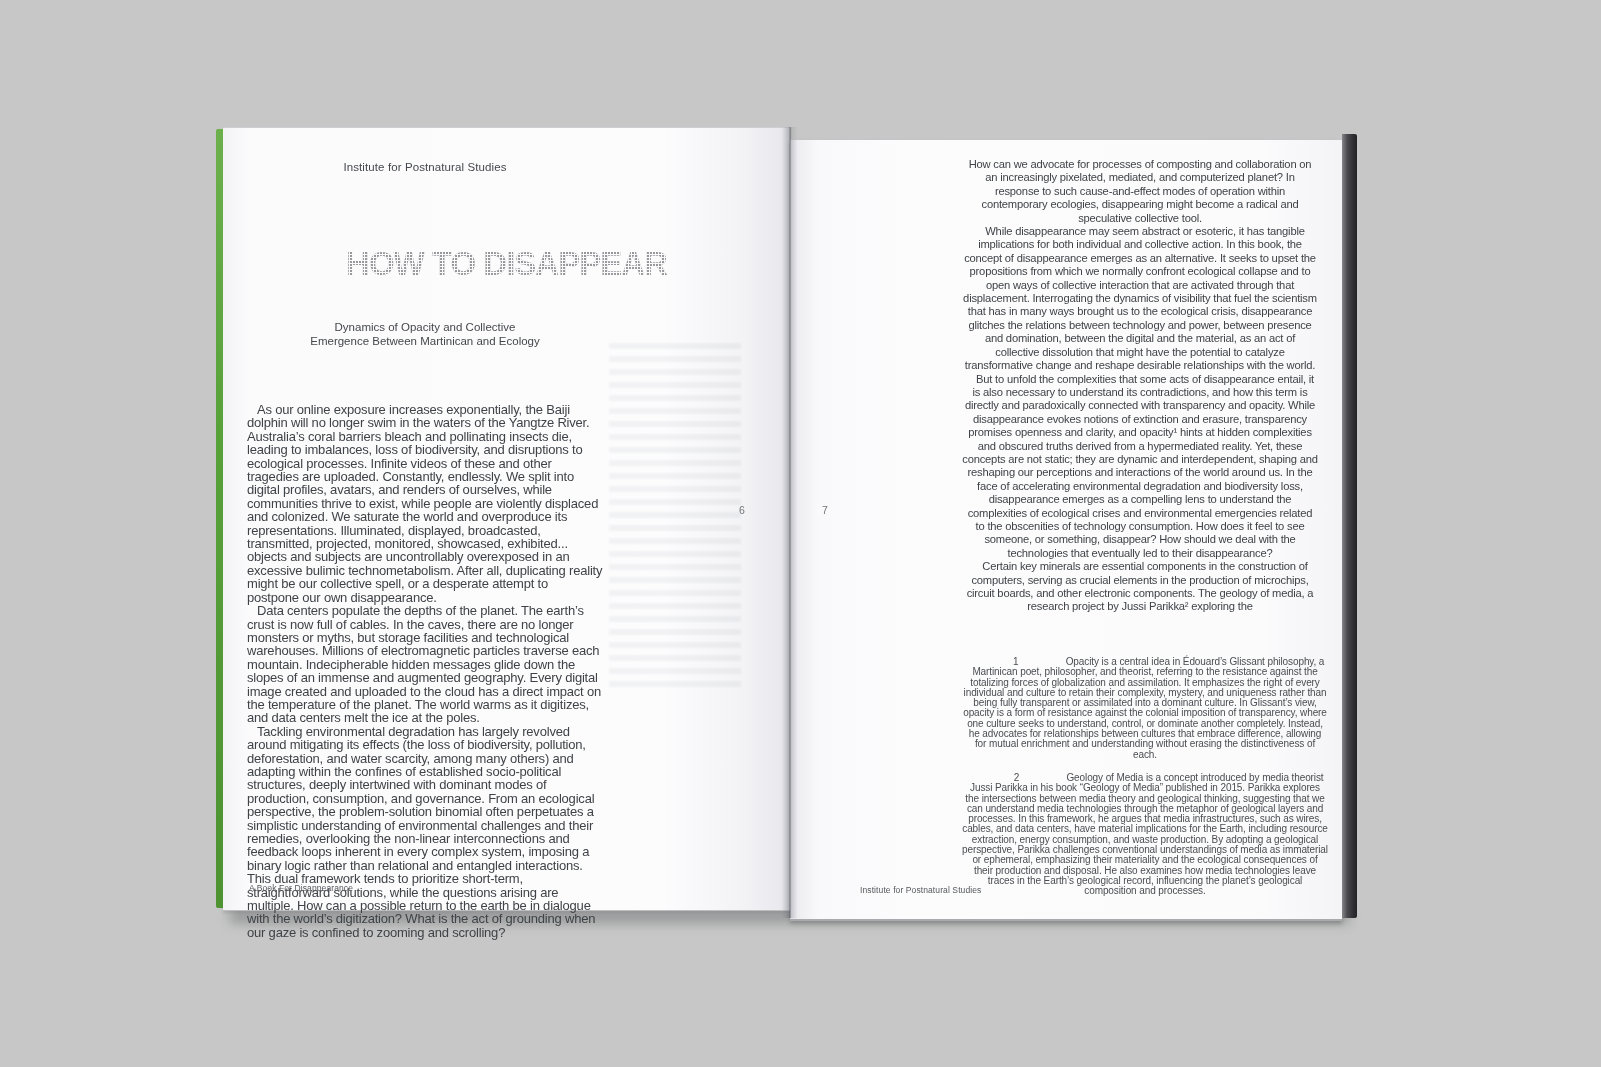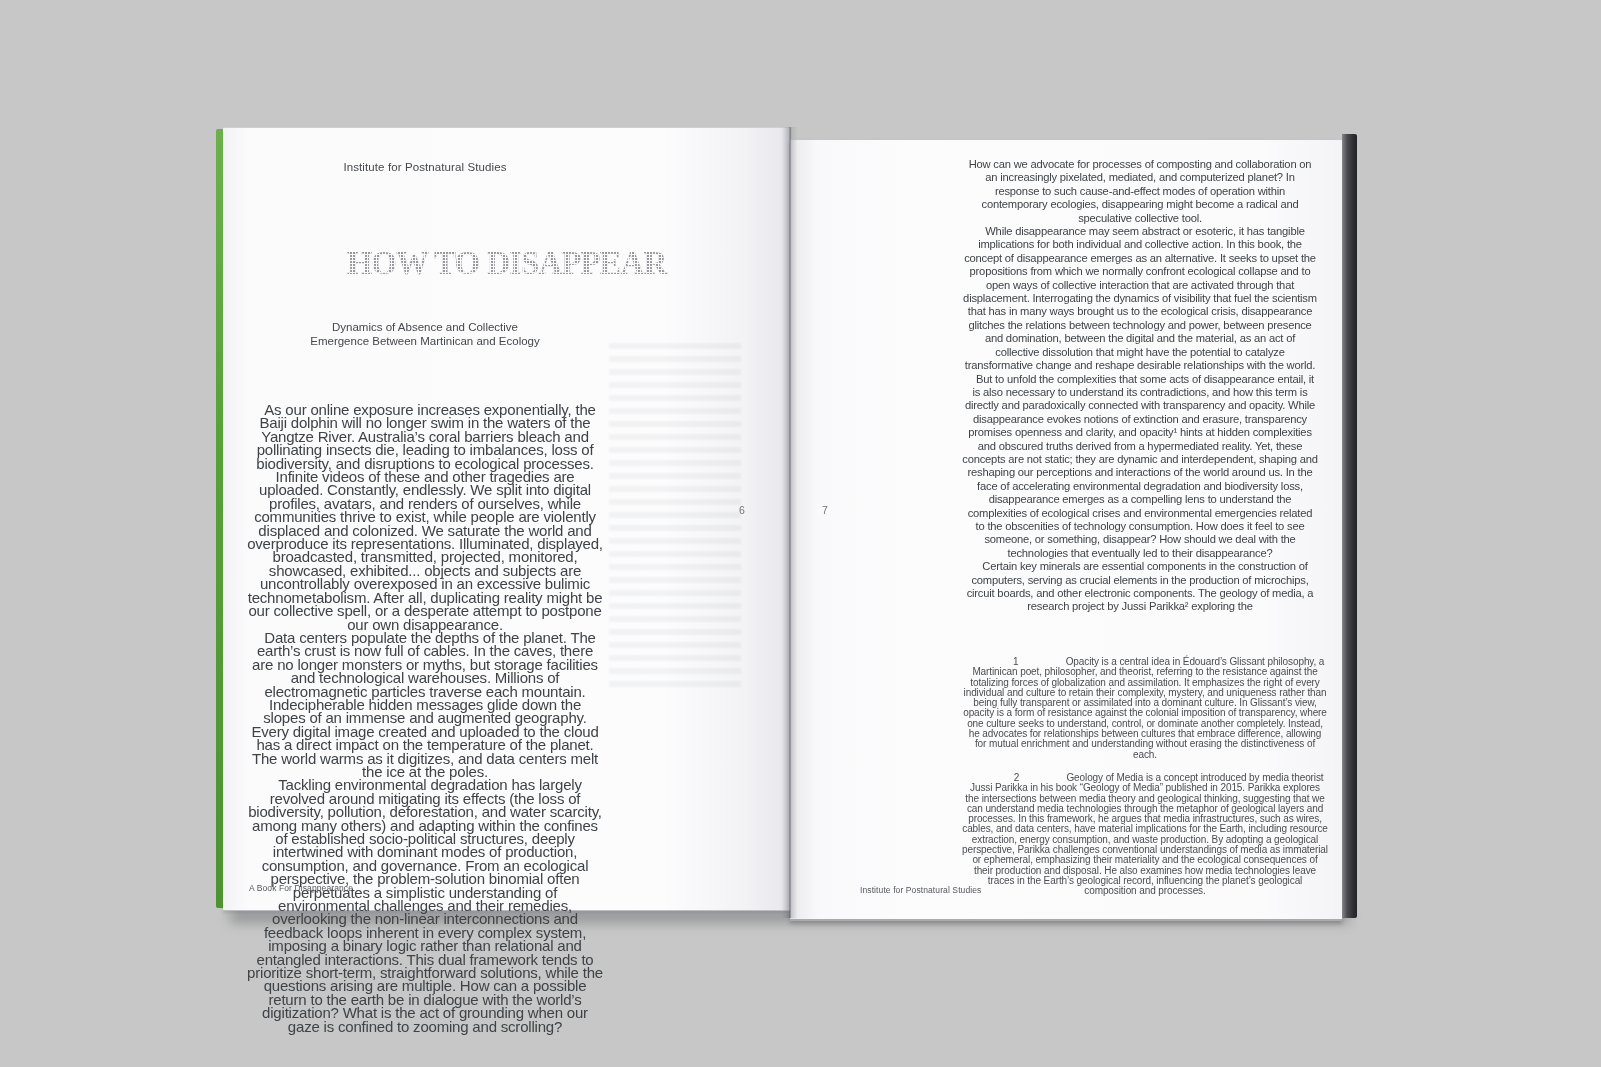--- a/index.html
+++ b/index.html
@@ -43,38 +43,38 @@
     border-radius:0 2px 2px 0;
   }
   
   .lp-header{
     position:absolute;left:24px;top:33px;width:356px;
     font-size:11.5px;letter-spacing:.1px;color:#45484c;text-align:center;
   }
   .title{position:absolute;left:0;top:117px;width:567px;margin:0;text-align:center;}
   .tl{
     display:block;
-    font-family:Liberation Serif, serif;font-weight:bold;
+    font-family:Liberation Sans, sans-serif;font-weight:bold;
     font-size:33px;line-height:37px;letter-spacing:-1px;
     color:transparent;
     background-image:
       repeating-linear-gradient(0deg,#fbfbfc 0 1px,transparent 1px 3px),
       repeating-linear-gradient(90deg,#fbfbfc 0 1px,transparent 1px 3px),
       linear-gradient(#95959a,#9b9b9f);
     -webkit-background-clip:text;background-clip:text;
   }
   .tl2{letter-spacing:6px;}
   .subtitle{
     position:absolute;left:24px;top:193px;width:356px;
     font-size:11.5px;line-height:13.5px;color:#45484c;text-align:center;
   }
   .body-col{
     position:absolute;left:24px;top:275px;width:356px;
-    font-size:15px;line-height:13.4px;letter-spacing:-.2px;color:#3f4347;
-    text-align:center;
+    font-size:13px;line-height:13.4px;letter-spacing:-.2px;color:#3f4347;
+    text-align:left;
   }
   .body-col p{margin:0;}
   .body-col p.indent{text-indent:10px;}
   .pageno{position:absolute;font-size:10.5px;color:#737679;}
   .pageno.left-no{left:516px;top:376px;}
   .pageno.right-no{left:32px;top:364px;}
   .running-footer{position:absolute;font-size:8.5px;letter-spacing:.1px;color:#55585c;}
   .running-footer.lf{left:26px;top:755px;}
   .running-footer.rf{left:70px;top:745px;}
   .showthrough{
@@ -105,21 +105,21 @@
 
   <div class="page left">
     <div class="showthrough"></div>
     <div class="lp-header">Institute for Postnatural Studies</div>
 
     <h1 class="title">
       <span class="tl">HOW TO DISAPPEAR</span>
     </h1>
 
     <div class="subtitle">
-      <div>Dynamics of Absence and Collective</div>
+      <div>Dynamics of Opacity and Collective</div>
       <div>Emergence Between Martinican and Ecology</div>
     </div>
 
     <div class="body-col">
       <p class="indent">As our online exposure increases exponentially, the Baiji dolphin will no longer swim in the waters of the Yangtze River. Australia’s coral barriers bleach and pollinating insects die, leading to imbalances, loss of biodiversity, and disruptions to ecological processes. Infinite videos of these and other tragedies are uploaded. Constantly, endlessly. We split into digital profiles, avatars, and renders of ourselves, while communities thrive to exist, while people are violently displaced and colonized. We saturate the world and overproduce its representations. Illuminated, displayed, broadcasted, transmitted, projected, monitored, showcased, exhibited... objects and subjects are uncontrollably overexposed in an excessive bulimic technometabolism. After all, duplicating reality might be our collective spell, or a desperate attempt to postpone our own disappearance.</p>
       <p class="indent">Data centers populate the depths of the planet. The earth’s crust is now full of cables. In the caves, there are no longer monsters or myths, but storage facilities and technological warehouses. Millions of electromagnetic particles traverse each mountain. Indecipherable hidden messages glide down the slopes of an immense and augmented geography. Every digital image created and uploaded to the cloud has a direct impact on the temperature of the planet. The world warms as it digitizes, and data centers melt the ice at the poles.</p>
       <p class="indent">Tackling environmental degradation has largely revolved around mitigating its effects (the loss of biodiversity, pollution, deforestation, and water scarcity, among many others) and adapting within the confines of established socio-political structures, deeply intertwined with dominant modes of production, consumption, and governance. From an ecological perspective, the problem-solution binomial often perpetuates a simplistic understanding of environmental challenges and their remedies, overlooking the non-linear interconnections and feedback loops inherent in every complex system, imposing a binary logic rather than relational and entangled interactions. This dual framework tends to prioritize short-term, straightforward solutions, while the questions arising are multiple. How can a possible return to the earth be in dialogue with the world’s digitization? What is the act of grounding when our gaze is confined to zooming and scrolling?</p>
     </div>
 
     <div class="pageno left-no">6</div>

